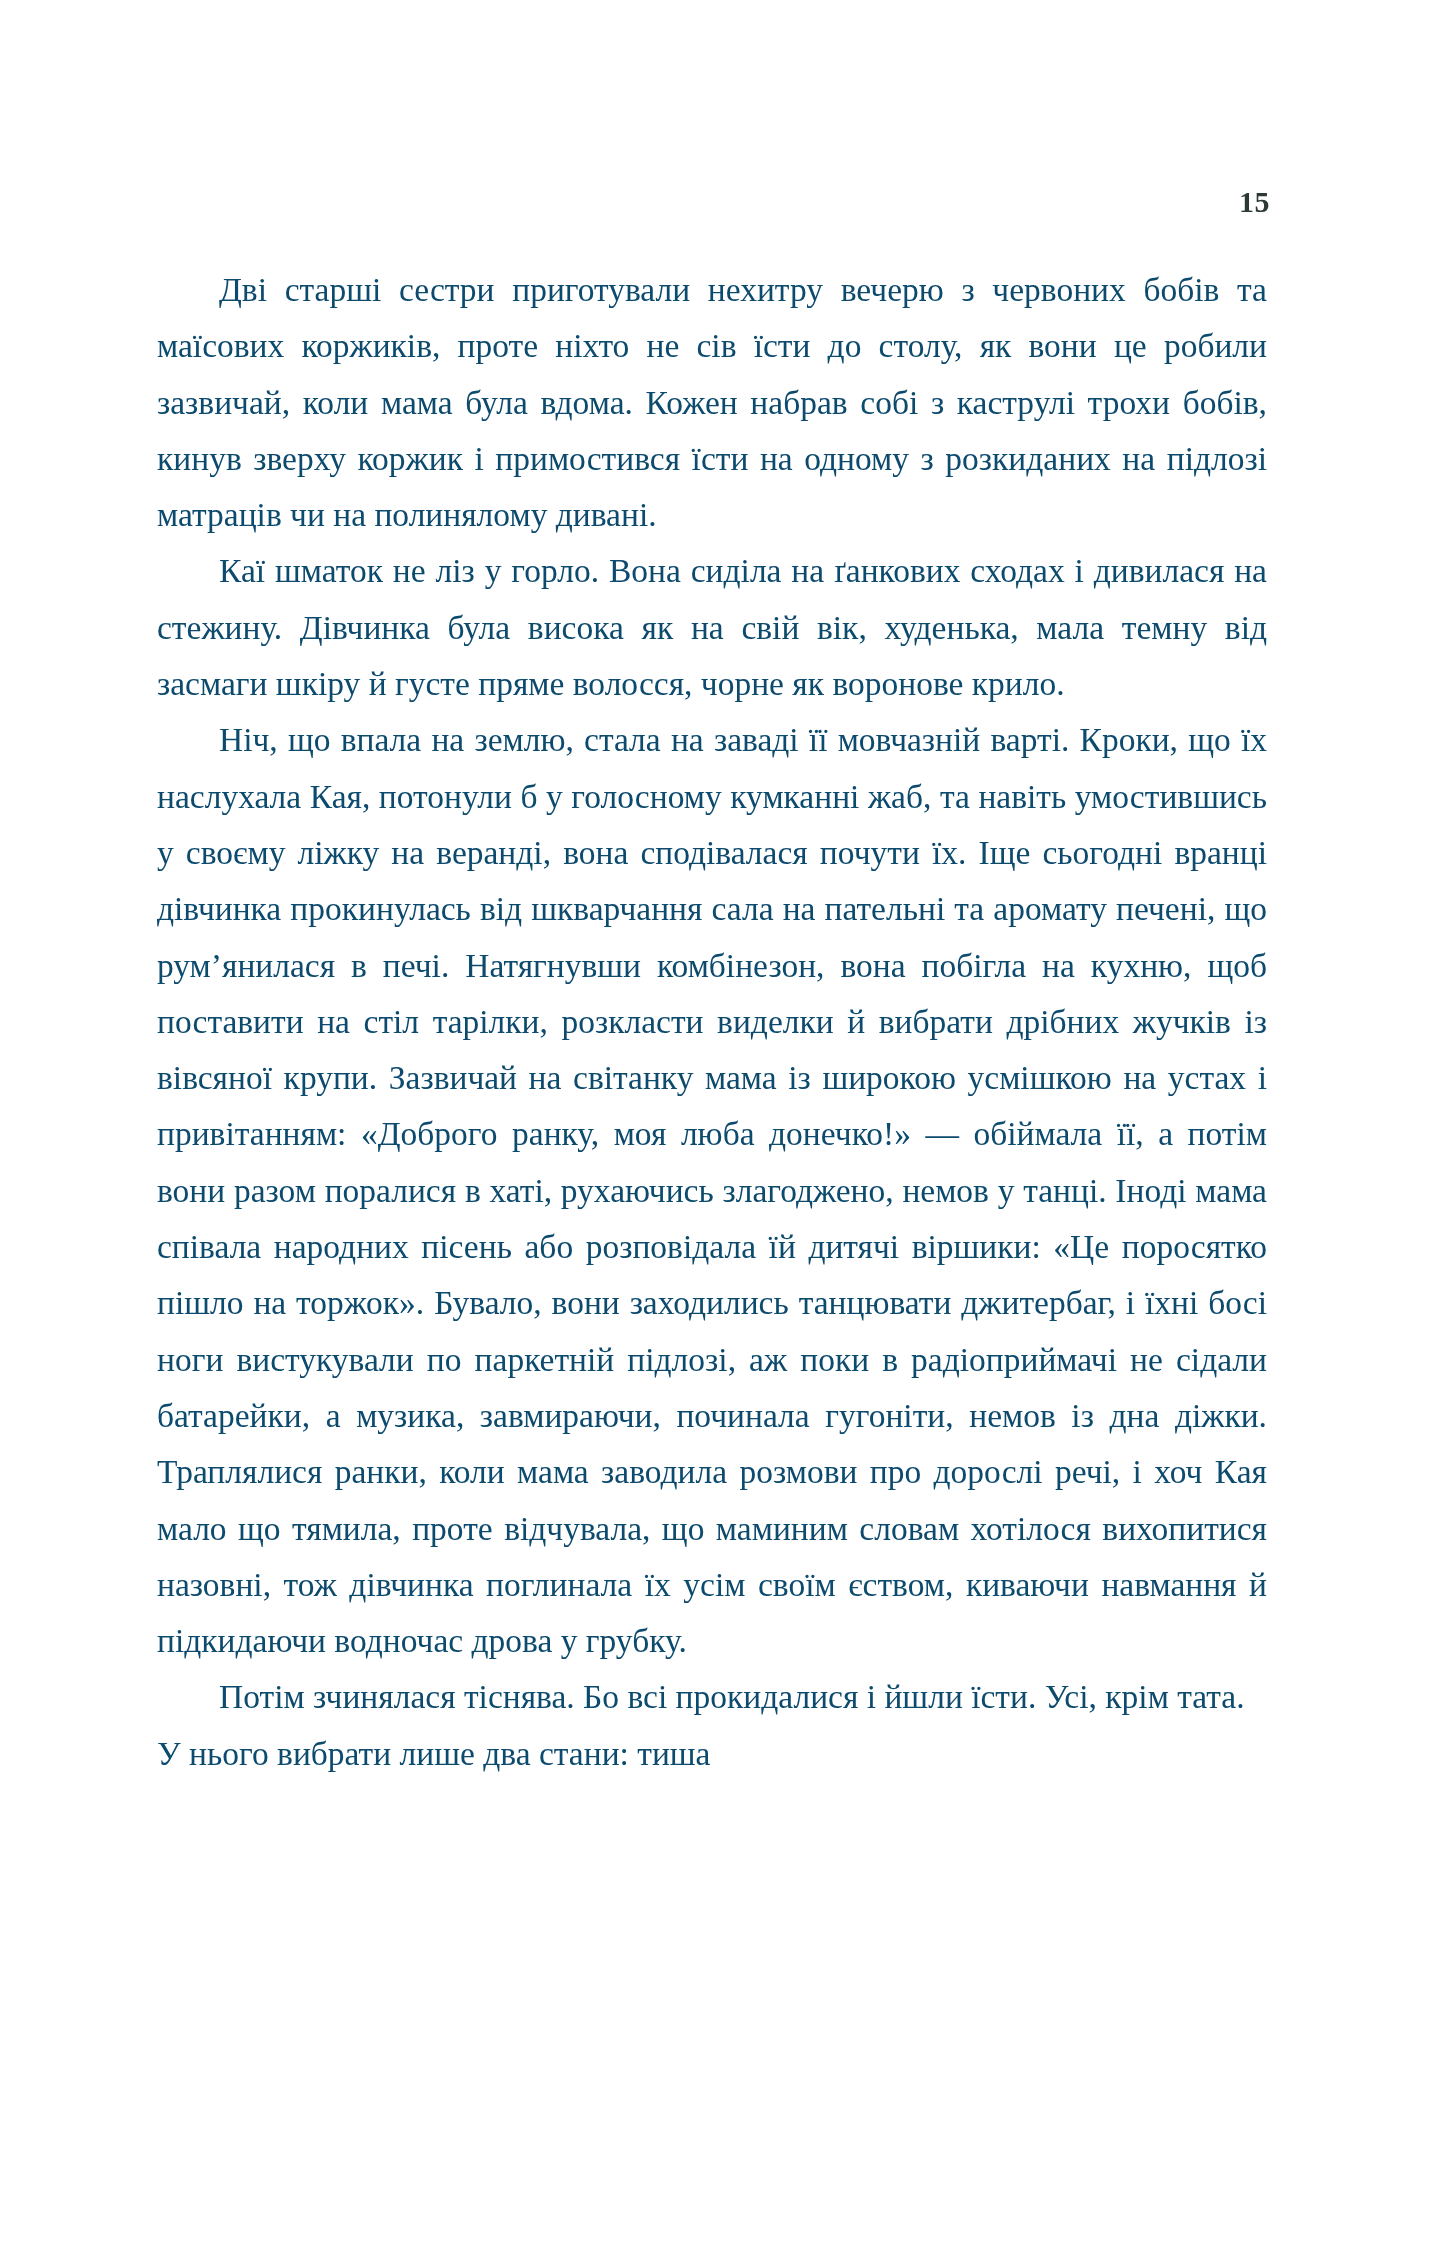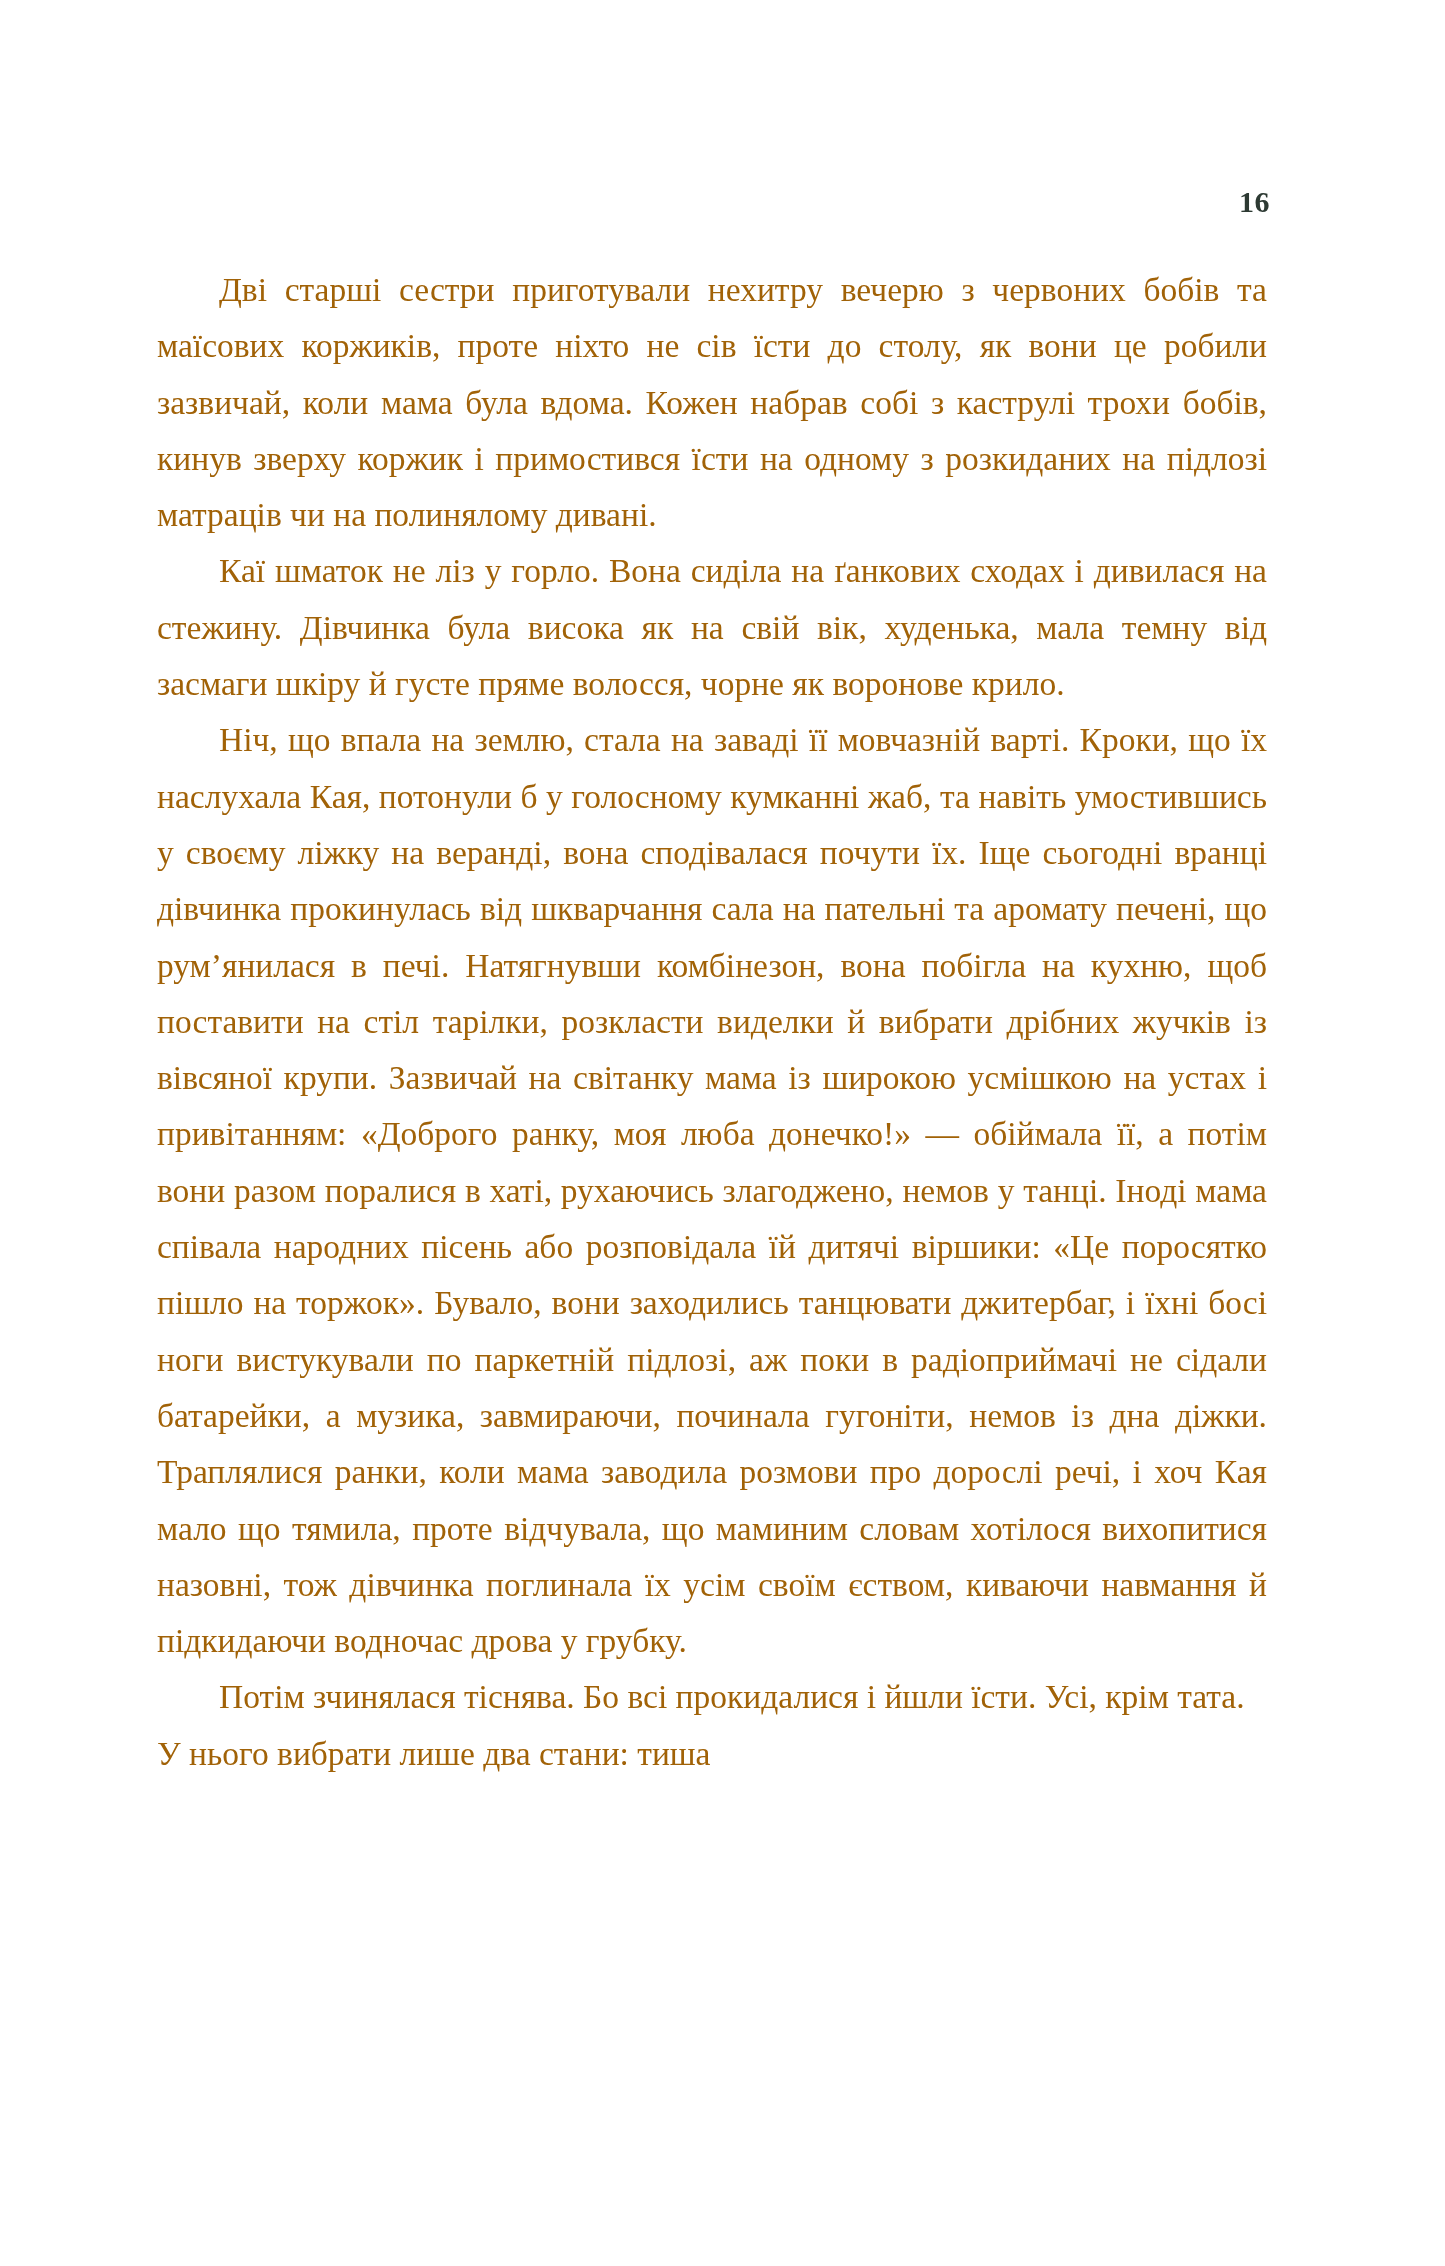--- a/index.html
+++ b/index.html
@@ -25,37 +25,37 @@
     letter-spacing: 0.5px;
   }
   .body-text {
     position: absolute;
     top: 262px;
     left: 157px;
     width: 1110px;
     font-family: "Liberation Serif", serif;
     font-size: 33.5px;
     line-height: 56.3px;
-    color: #a16207;
+    color: #0c4a6e;
     text-align: justify;
     text-justify: inter-word;
     hyphens: manual;
   }
   .body-text p {
     margin: 0;
     text-indent: 62px;
   }
   .body-text p:last-child {
     text-align: left;
   }
 </style>
 </head>
 <body>
 
 <div class="page">
-  <div class="page-number">16</div>
+  <div class="page-number">15</div>
   <div class="body-text">
     <p>Дві старші сестри приготували нехитру вечерю з червоних бобів та маїсових коржиків, проте ніхто не сів їсти до столу, як вони це робили зазвичай, коли мама була вдома. Кожен набрав собі з каструлі трохи бобів, кинув зверху коржик і примостився їсти на одному з розкиданих на підлозі матраців чи на полинялому дивані.</p>
     <p>Каї шматок не ліз у горло. Вона сиділа на ґанкових сходах і дивилася на стежину. Дівчинка була висока як на свій вік, худенька, мала темну від засмаги шкіру й густе пряме волосся, чорне як воронове крило.</p>
     <p>Ніч, що впала на землю, стала на заваді її мовчазній варті. Кроки, що їх наслухала Кая, потонули б у голосному кумканні жаб, та навіть умостившись у своєму ліжку на веранді, вона сподівалася почути їх. Іще сьогодні вранці дівчинка прокинулась від шкварчання сала на пательні та аромату печені, що рум’янилася в печі. Натягнувши комбінезон, вона побігла на кухню, щоб поставити на стіл тарілки, розкласти виделки й вибрати дрібних жучків із вівсяної крупи. Зазвичай на світанку мама із широкою усмішкою на устах і привітанням: «Доброго ранку, моя люба донечко!» — обіймала її, а потім вони разом поралися в хаті, рухаючись злагоджено, немов у танці. Іноді мама співала народних пісень або розповідала їй дитячі віршики: «Це поросятко пішло на торжок». Бувало, вони заходились танцювати джитербаг, і їхні босі ноги вистукували по паркетній підлозі, аж поки в радіоприймачі не сідали батарейки, а музика, завмираючи, починала гугоніти, немов із дна діжки. Траплялися ранки, коли мама заводила розмови про дорослі речі, і хоч Кая мало що тямила, проте відчувала, що маминим словам хотілося вихопитися назовні, тож дівчинка поглинала їх усім своїм єством, киваючи навмання й підкидаючи водночас дрова у грубку.</p>
     <p>Потім зчинялася тіснява. Бо всі прокидалися і йшли їсти. Усі, крім тата. У нього вибрати лише два стани: тиша</p>
   </div>
 </div>
 
 </body></html>

